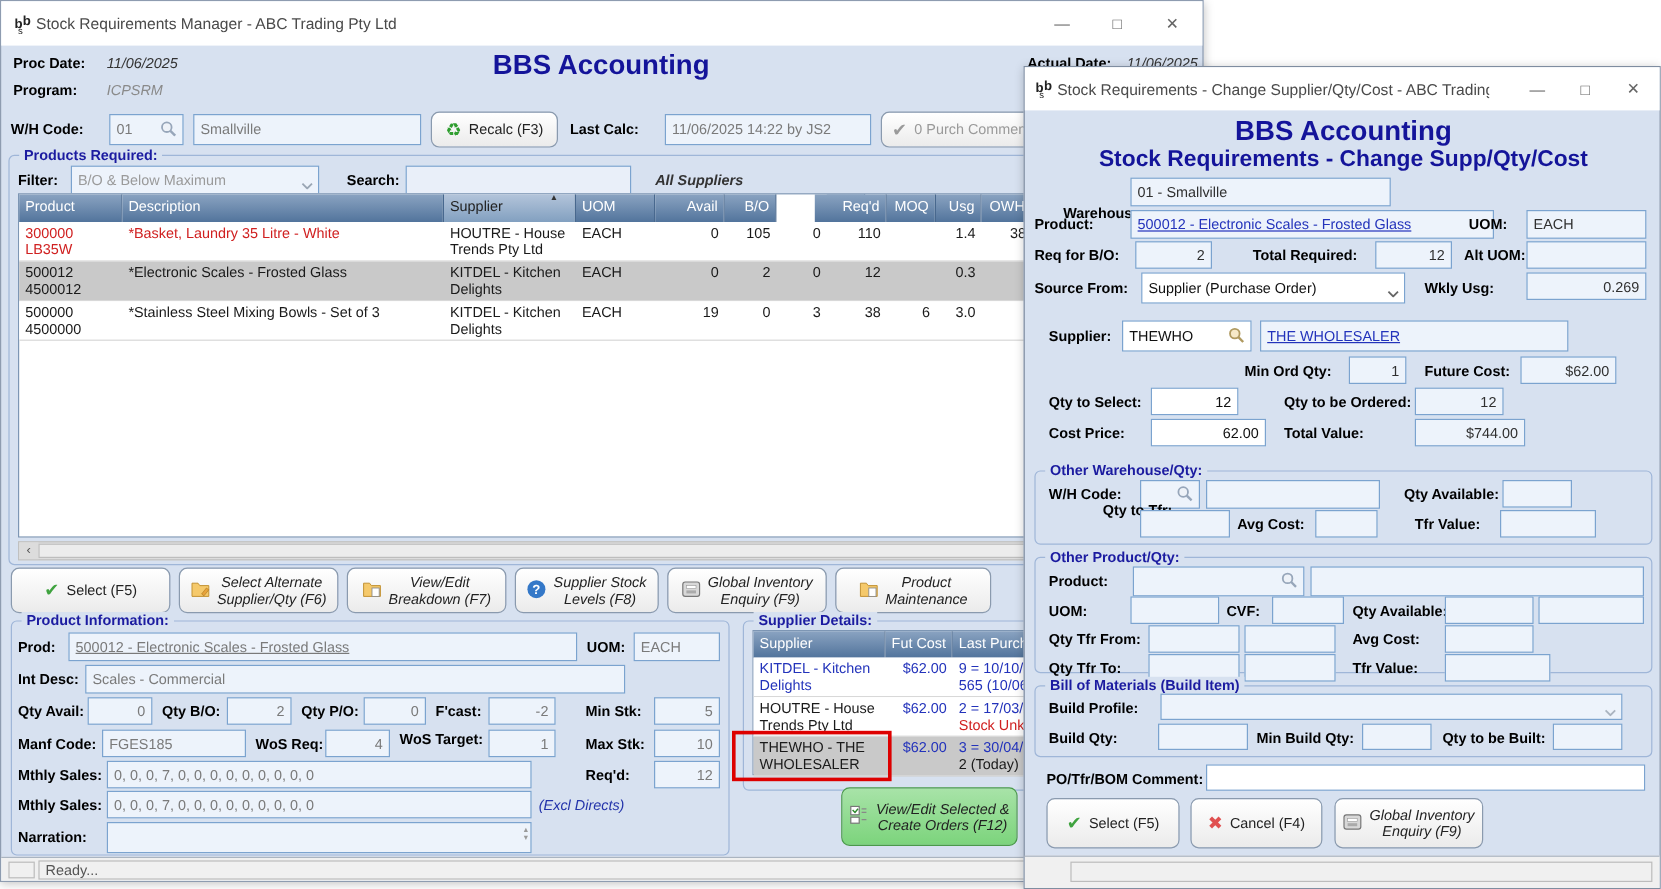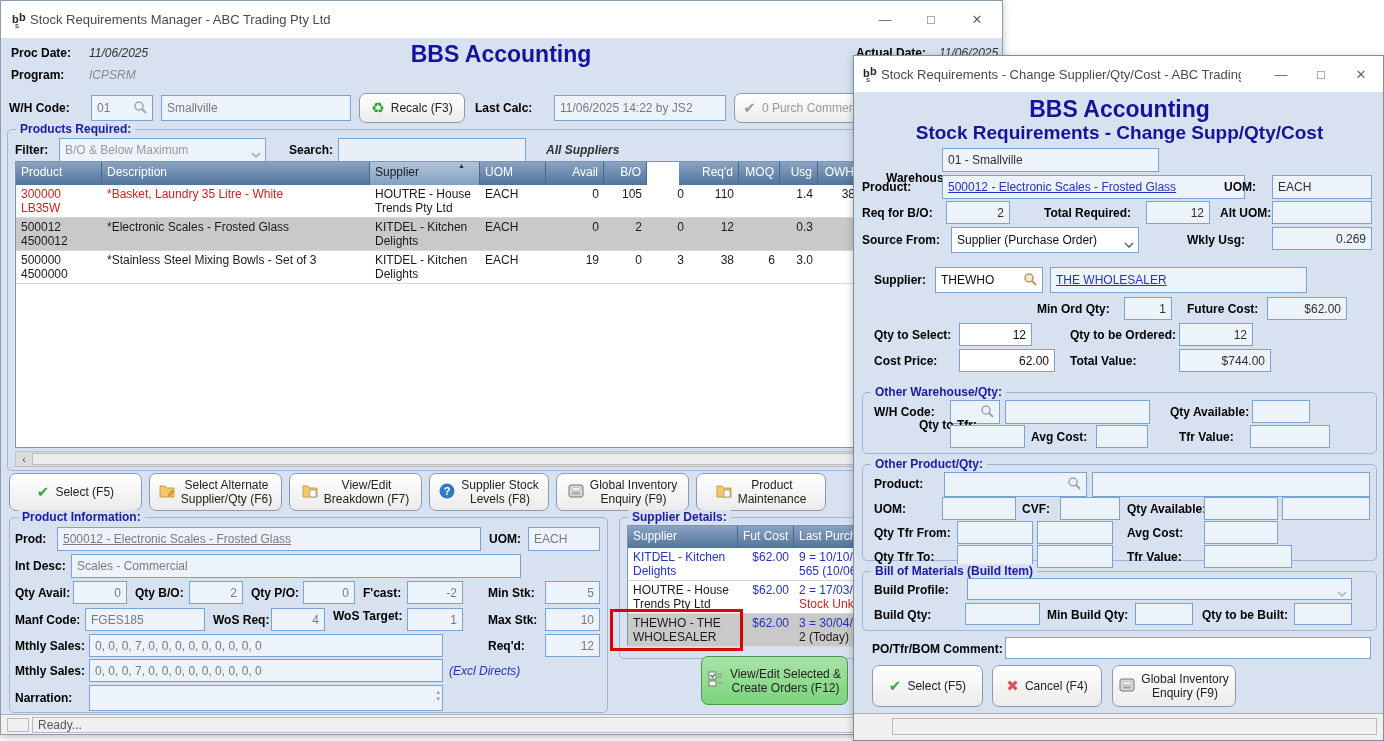--- a/index.html
+++ b/index.html
@@ -18,21 +18,21 @@
   .fld.dk { color:#303030; }
   .fld.wht { background:#fff; color:#101010; }
   .fld.num { justify-content:flex-end; }
   input.fld { display:block; line-height:20px; }
   input.fld.num { text-align:right; }
   .link { text-decoration:underline; }
   .bluelink { color:#2333bb; text-decoration:underline; }
   .grp { position:absolute; border:1px solid #9fb6d8; border-radius:5px; }
   .glabel { position:absolute; top:-8px; left:8px; background:#d7e1f0; padding:0 4px; font-size:12px; font-weight:bold; color:#1b1ba0; white-space:nowrap; }
   .btn { position:absolute; background:linear-gradient(#ffffff,#ebebeb); border:1px solid #8a9aae; border-radius:7px; display:flex; align-items:center; justify-content:center; gap:6px; font-size:12px; color:#222; text-align:center; cursor:default; }
-  .btn .ml { white-space:pre-line; line-height:14px; }
+  .btn .ml { white-space:pre-line; line-height:14px;font-style:italic; }
   .ml { white-space:pre-line; }
   .ck { color:#3fa33f; font-size:15px; font-weight:bold; }
   .ck.dis { color:#9a9a9a; }
   .xx { color:#e05050; font-size:15px; font-weight:bold; }
   .recyc { color:#2f9e2f; font-size:15px; }
   .warn { display:inline-flex; width:16px; height:16px; border-radius:50%; background:#dd3030; color:#fff; font-size:11px; font-weight:bold; align-items:center; justify-content:center; }
   .th { position:absolute; height:23px; background:linear-gradient(180deg,#8aa3c1,#52749c); border-right:1px solid #48688e; color:#fff; font-size:12px; padding:3px 5px; overflow:hidden; white-space:nowrap; }
   .th.sorted { background:linear-gradient(180deg,#b3c4da,#82a0c0); color:#222; }
   .th.r { text-align:right; }
   .trow { position:absolute; background:#fff; border-bottom:1px solid #d8d8d8; }
@@ -412,21 +412,21 @@
   <span class="lbl" style="left:190px;top:150px;">Total Required:</span>
   <div class="fld dk num" style="left:292px;top:145px;width:64px;height:23px;">
       <span>12</span>
     </div>
   <span class="lbl" style="left:366px;top:150px;">Alt UOM:</span>
   <div class="fld" style="left:418px;top:145px;width:100px;height:23px;">
       <span></span>
     </div>
 
   <span class="lbl" style="left:8px;top:177px;">Source From:</span>
-  <div class="fld wht" style="left:97px;top:171px;width:188px;height:26px;">
+  <div class="fld wht" style="left:97px;top:171px;width:220px;height:26px;">
     <span>Supplier (Purchase Order)</span>
     <span class="combo-ch"><svg width="10" height="6">
           <path d="M1 1l4 4 4-4" stroke="#666" stroke-width="1.5" fill="none"></path>
         </svg></span>
   </div>
   <span class="lbl" style="left:333px;top:177px;">Wkly Usg:</span>
   <div class="fld dk num" style="left:418px;top:171px;width:100px;height:23px;">
       <span>0.269</span>
     </div>
 

